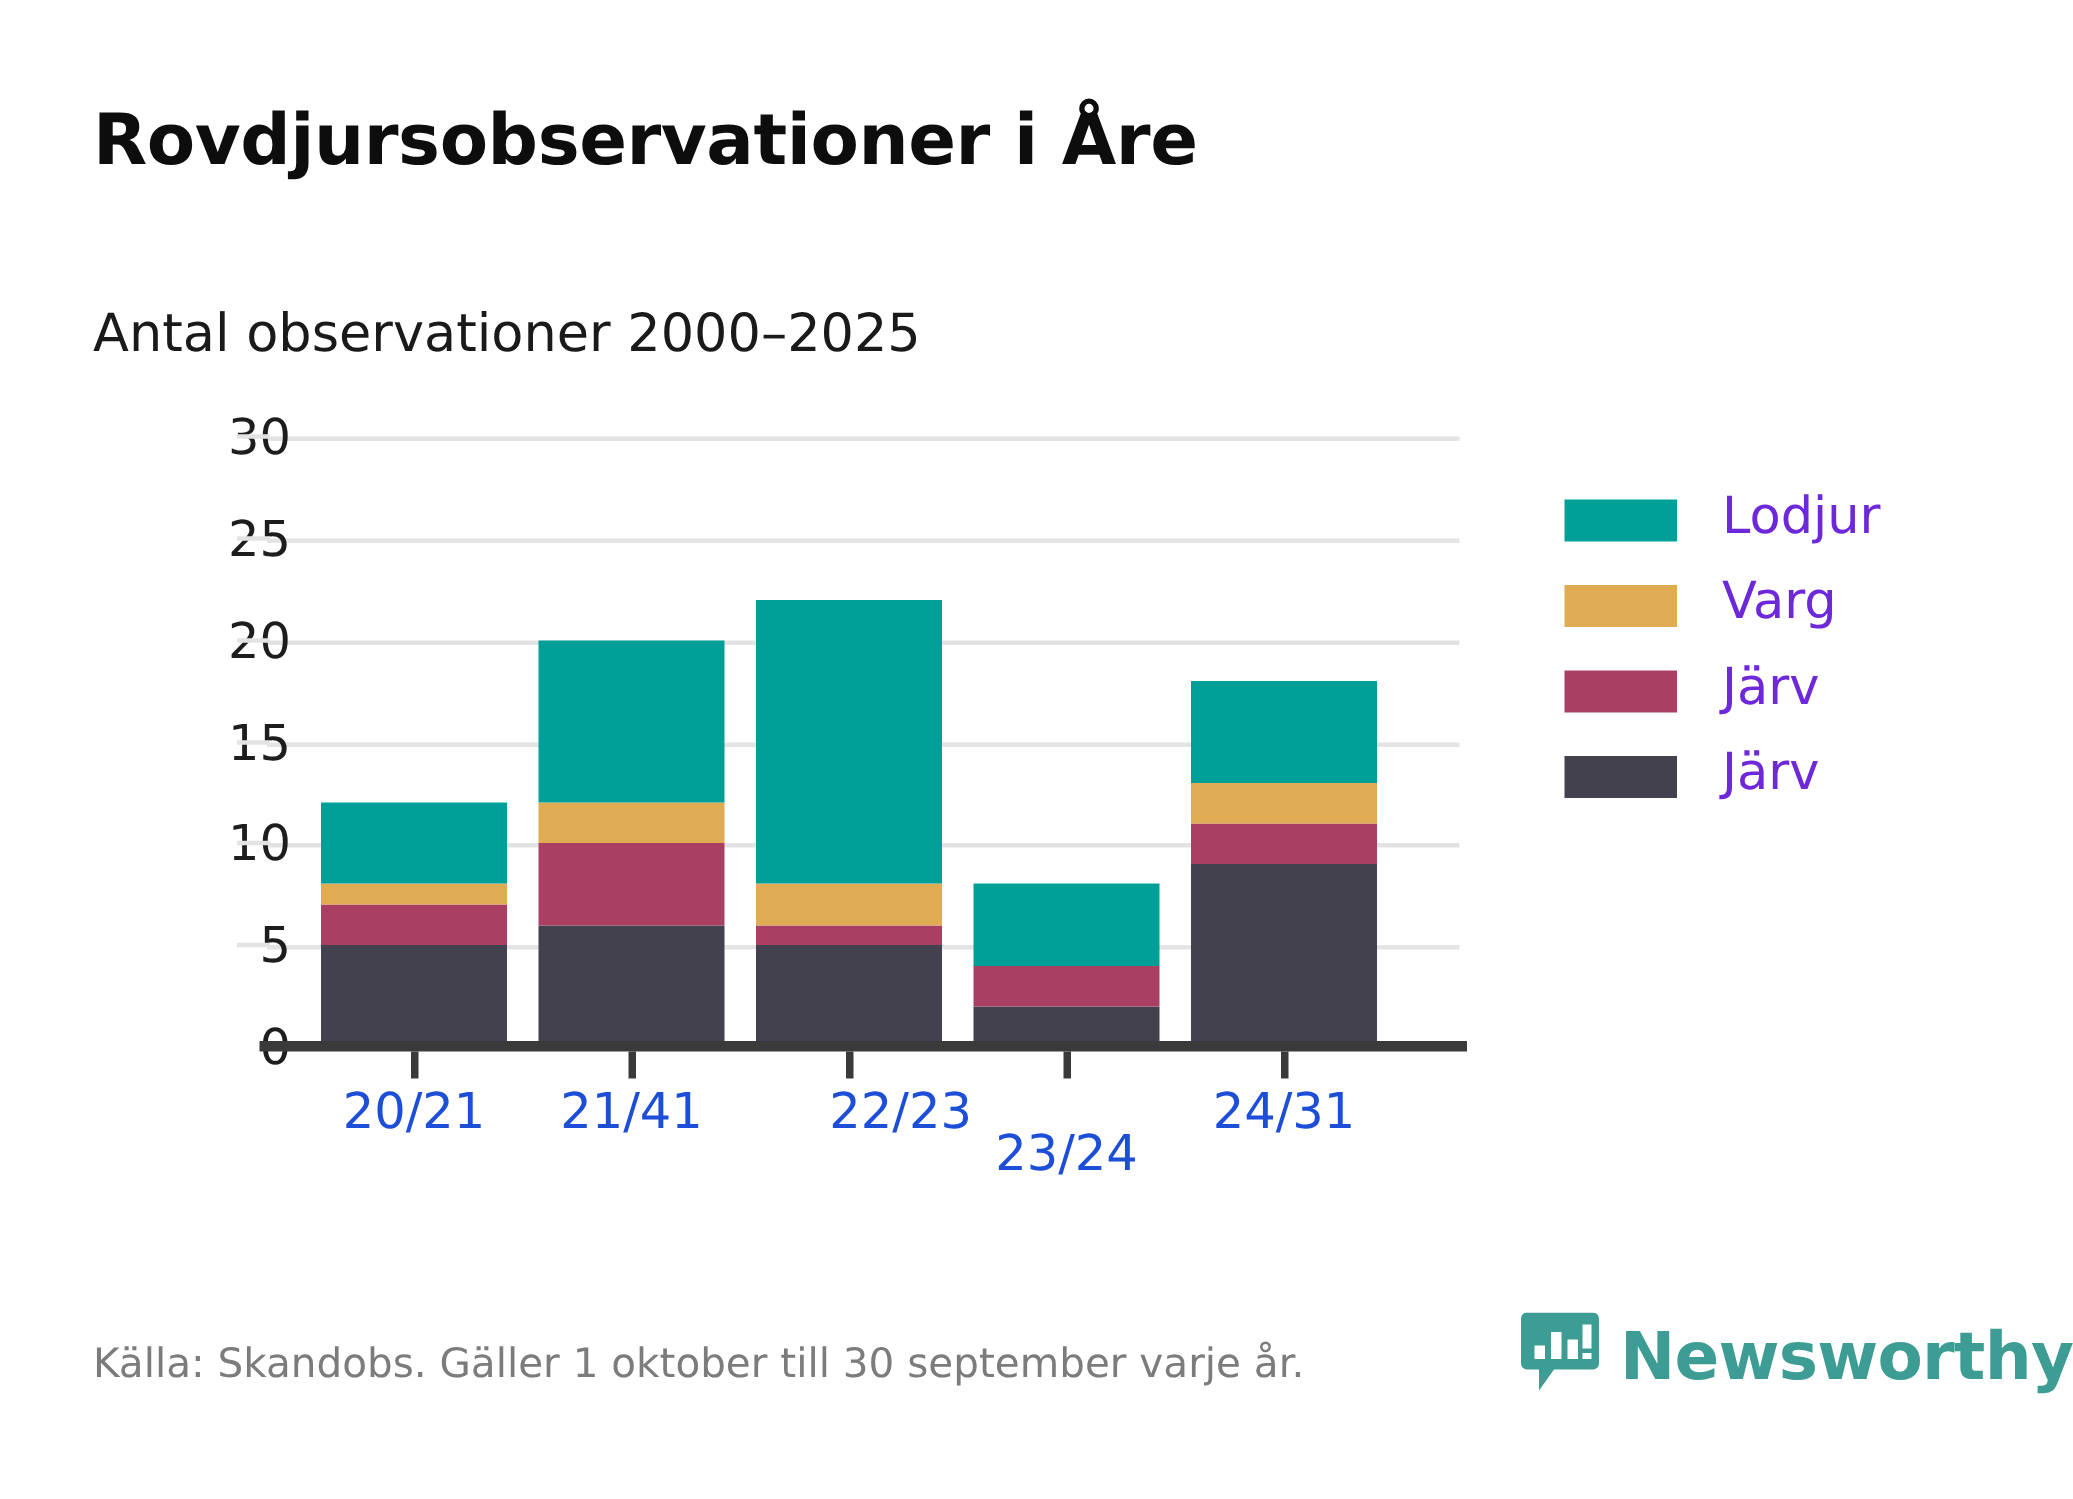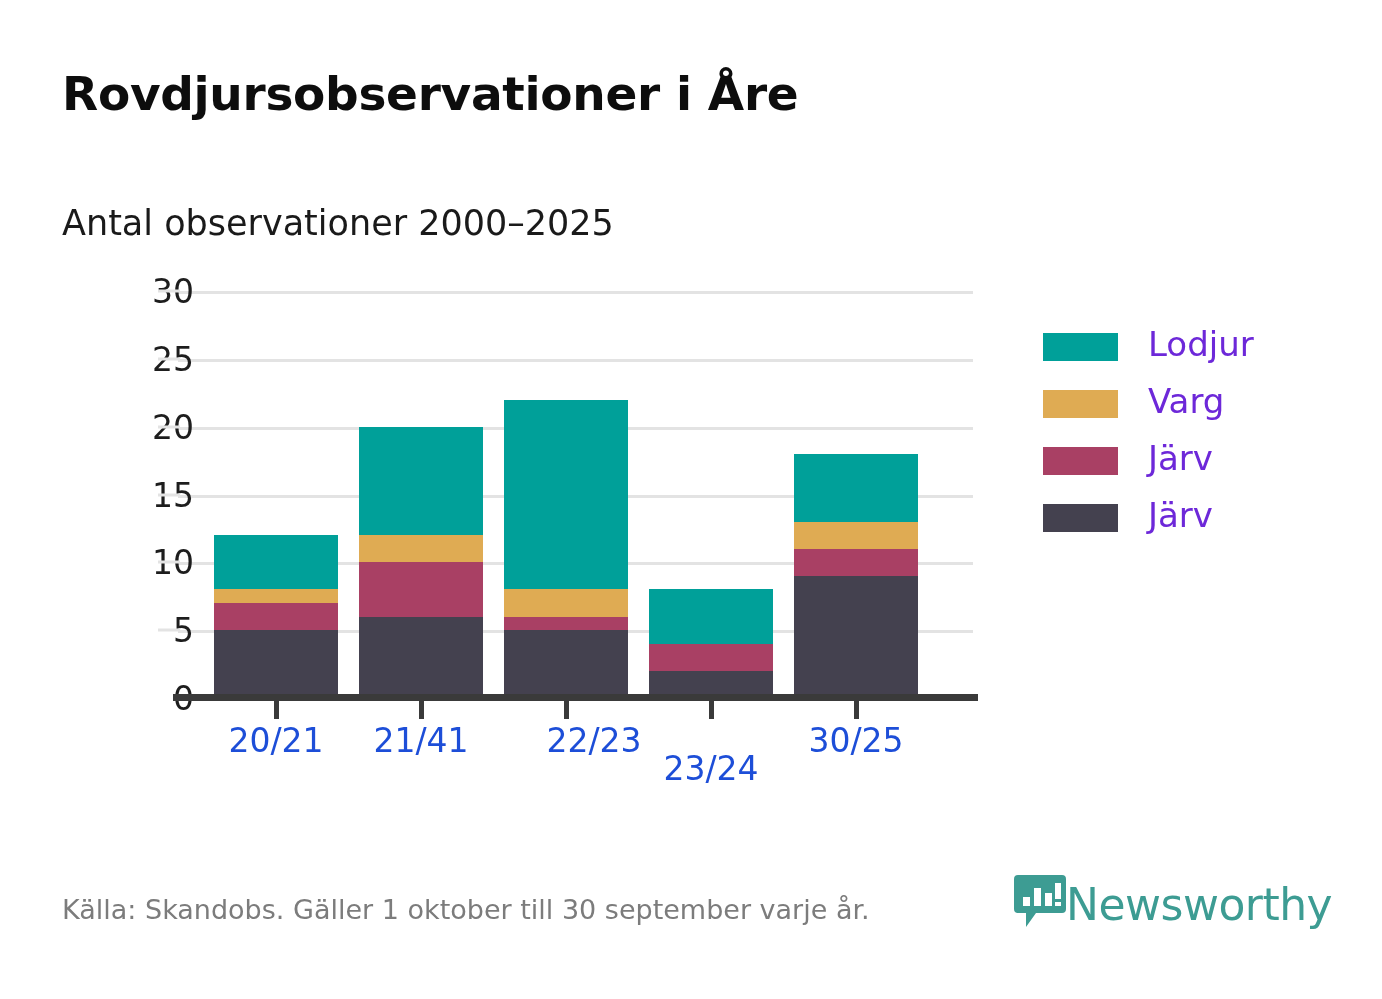--- a/index.html
+++ b/index.html
@@ -169,22 +169,23 @@
     top: 875px;
     display: flex;
     align-items: center;
   }
   .logo-mark {
     width: 52px;
     height: 60px;
     flex: 0 0 auto;
   }
   .logo-word {
+    margin-left: 14px;
     font-size: 44px;
-    font-weight: normal;
+    font-weight: bold;
     color: #3d9c93;
     letter-spacing: -0.5px;
     line-height: 1;
     text-align: right;
   }
 </style>
 </head>
 <body>
 
 <div id="chart-root">
@@ -248,25 +249,25 @@
       </div>
     </div>
 
   <div class="axis-baseline"></div>
   <div id="xticks-layer">
       <div class="xtick" style="left: 273.5px;"></div>
       <div class="xlabel" style="left: 176px;">20/21</div>
       <div class="xtick" style="left: 418.5px;"></div>
       <div class="xlabel" style="left: 321px;">21/41</div>
       <div class="xtick" style="left: 563.5px;"></div>
-      <div class="xlabel" style="left: 494px;">22/23</div>
+      <div class="xlabel" style="left: 448px; text-align: right;">22/23</div>
       <div class="xtick" style="left: 708.5px;"></div>
       <div class="xlabel" style="left: 611px; margin-top: 28px;">23/24</div>
       <div class="xtick" style="left: 853.5px;"></div>
-      <div class="xlabel" style="left: 756px;">30/25</div>
+      <div class="xlabel" style="left: 756px;">24/31</div>
     </div>
 
   <div class="legend" id="legend-layer">
       <div class="legend-item">
         <span class="legend-swatch" style="background: rgb(0, 160, 153);"></span>
         <span class="legend-label">Lodjur</span>
       </div>
       <div class="legend-item">
         <span class="legend-swatch" style="background: rgb(223, 171, 83);"></span>
         <span class="legend-label">Varg</span>

